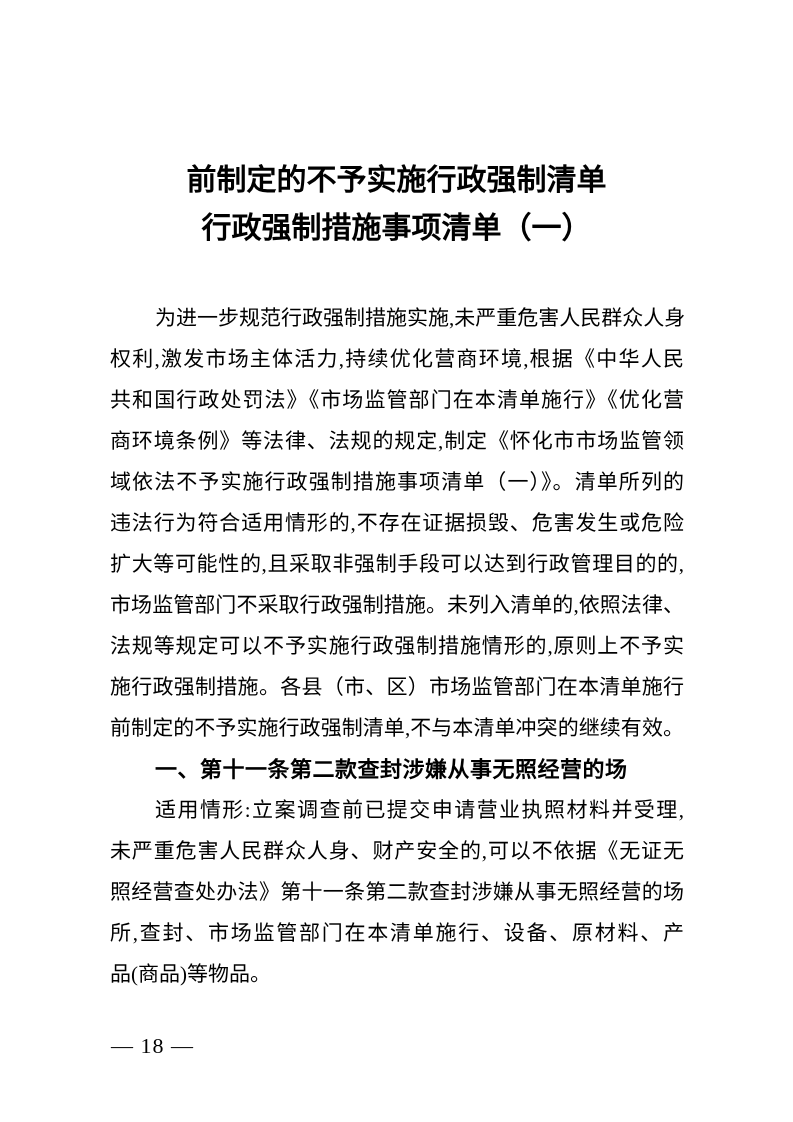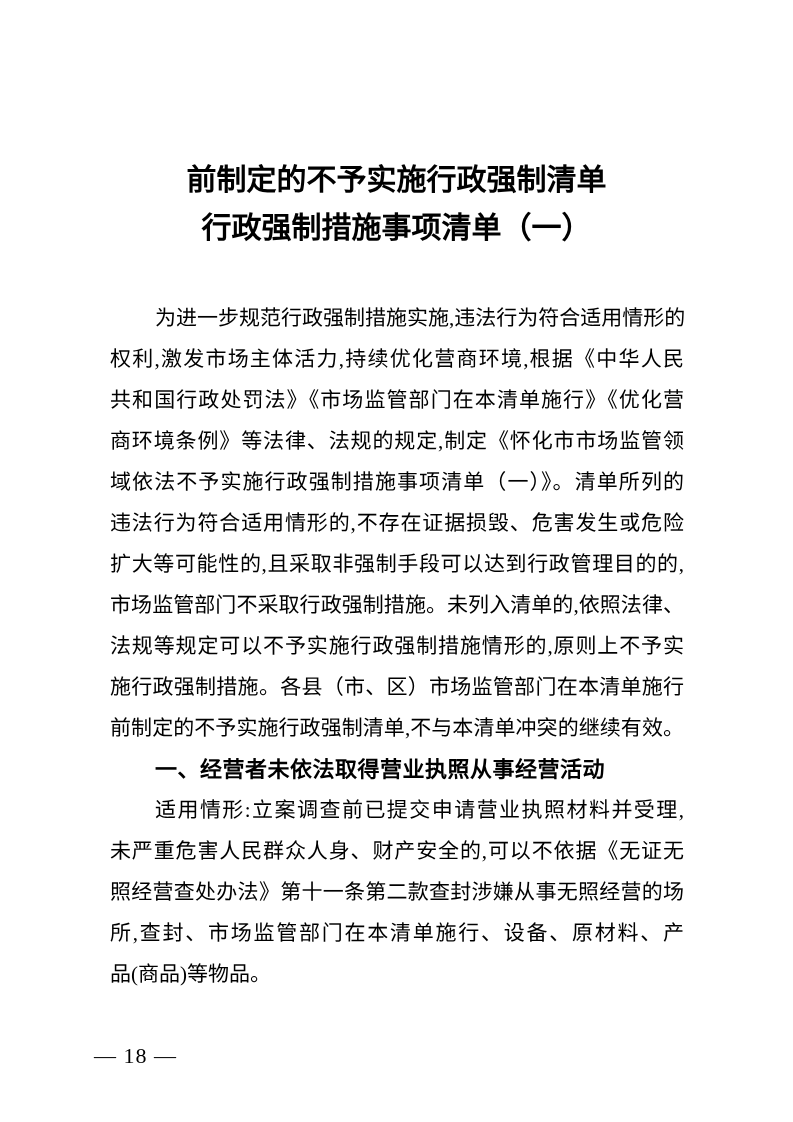--- a/index.html
+++ b/index.html
@@ -59,54 +59,53 @@
     font-weight: bold;
     font-size: 22px;
     letter-spacing: 0.5px;
     text-align: left;
     white-space: nowrap;
   }
   
   .footer {
     position: absolute;
     top: 1031px;
-    left: 94px;
+    left: 111px;
     font-size: 22px;
     line-height: 30px;
     letter-spacing: 1px;
-    margin-top: 10px;
   }
 </style>
 </head>
 <body>
 
 <div class="page">
 
   <div class="doc-title">
     <div>前制定的不予实施行政强制清单</div>
     <div>行政强制措施事项清单（一）</div>
   </div>
 
   <div class="body-block">
 
     <div>
-      <div class="line indent">为进一步规范行政强制措施实施,违法行为符合适用情形的</div>
+      <div class="line indent">为进一步规范行政强制措施实施,未严重危害人民群众人身</div>
       <div class="line">权利,激发市场主体活力,持续优化营商环境,根据《中华人民</div>
       <div class="line">共和国行政处罚法》《市场监管部门在本清单施行》《优化营</div>
       <div class="line">商环境条例》等法律、法规的规定,制定《怀化市市场监管领</div>
       <div class="line">域依法不予实施行政强制措施事项清单（一）》。清单所列的</div>
       <div class="line">违法行为符合适用情形的,不存在证据损毁、危害发生或危险</div>
       <div class="line">扩大等可能性的,且采取非强制手段可以达到行政管理目的的,</div>
       <div class="line">市场监管部门不采取行政强制措施。未列入清单的,依照法律、</div>
       <div class="line">法规等规定可以不予实施行政强制措施情形的,原则上不予实</div>
       <div class="line">施行政强制措施。各县（市、区）市场监管部门在本清单施行</div>
       <div class="line">前制定的不予实施行政强制清单,不与本清单冲突的继续有效。</div>
     </div>
 
-    <div class="section-heading">一、经营者未依法取得营业执照从事经营活动</div>
+    <div class="section-heading">一、第十一条第二款查封涉嫌从事无照经营的场</div>
 
     <div>
       <div class="line indent">适用情形:立案调查前已提交申请营业执照材料并受理,</div>
       <div class="line">未严重危害人民群众人身、财产安全的,可以不依据《无证无</div>
       <div class="line">照经营查处办法》第十一条第二款查封涉嫌从事无照经营的场</div>
       <div class="line">所,查封、市场监管部门在本清单施行、设备、原材料、产</div>
       <div class="line para-end">品(商品)等物品。</div>
     </div>
 
   </div>

